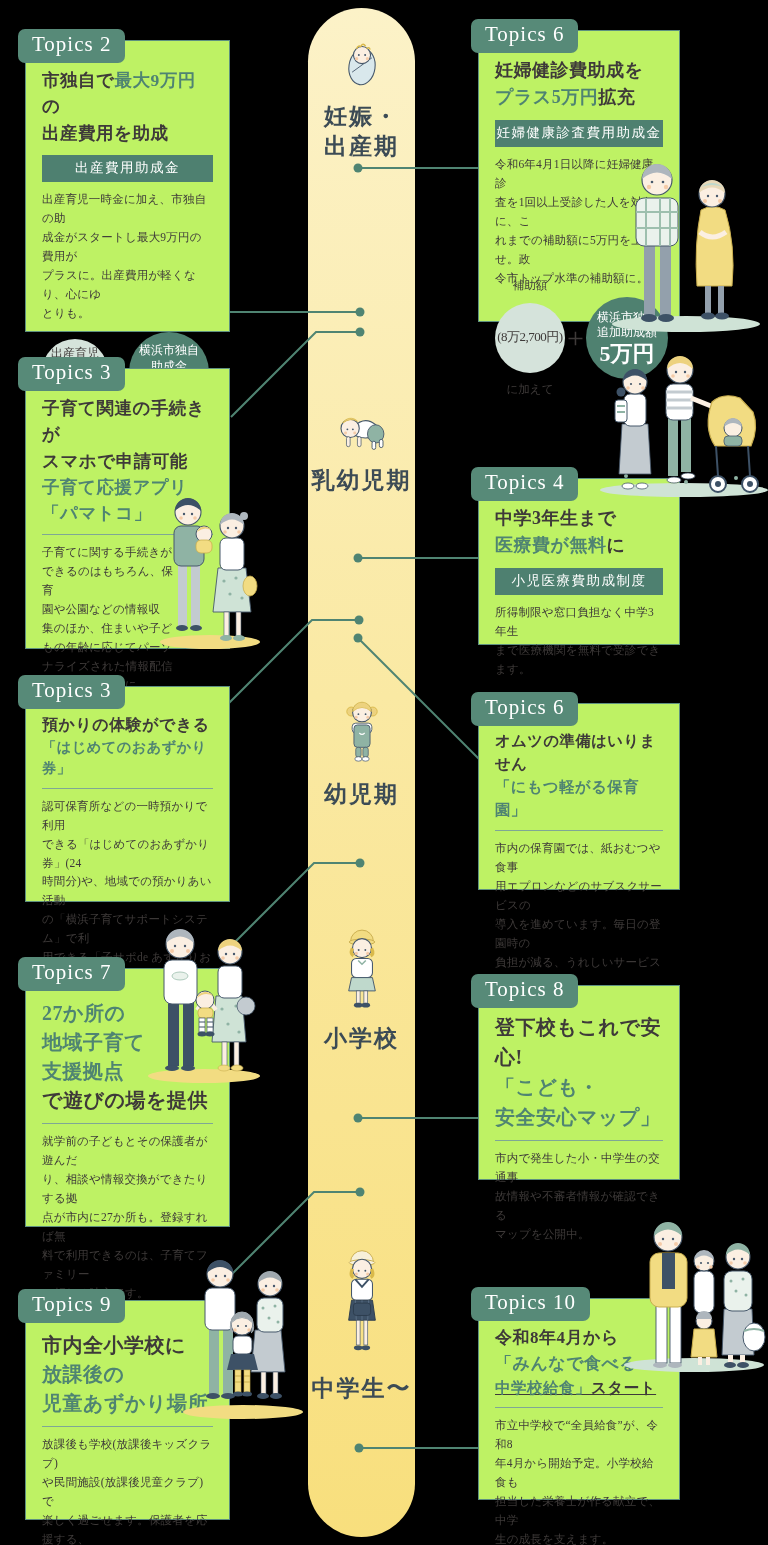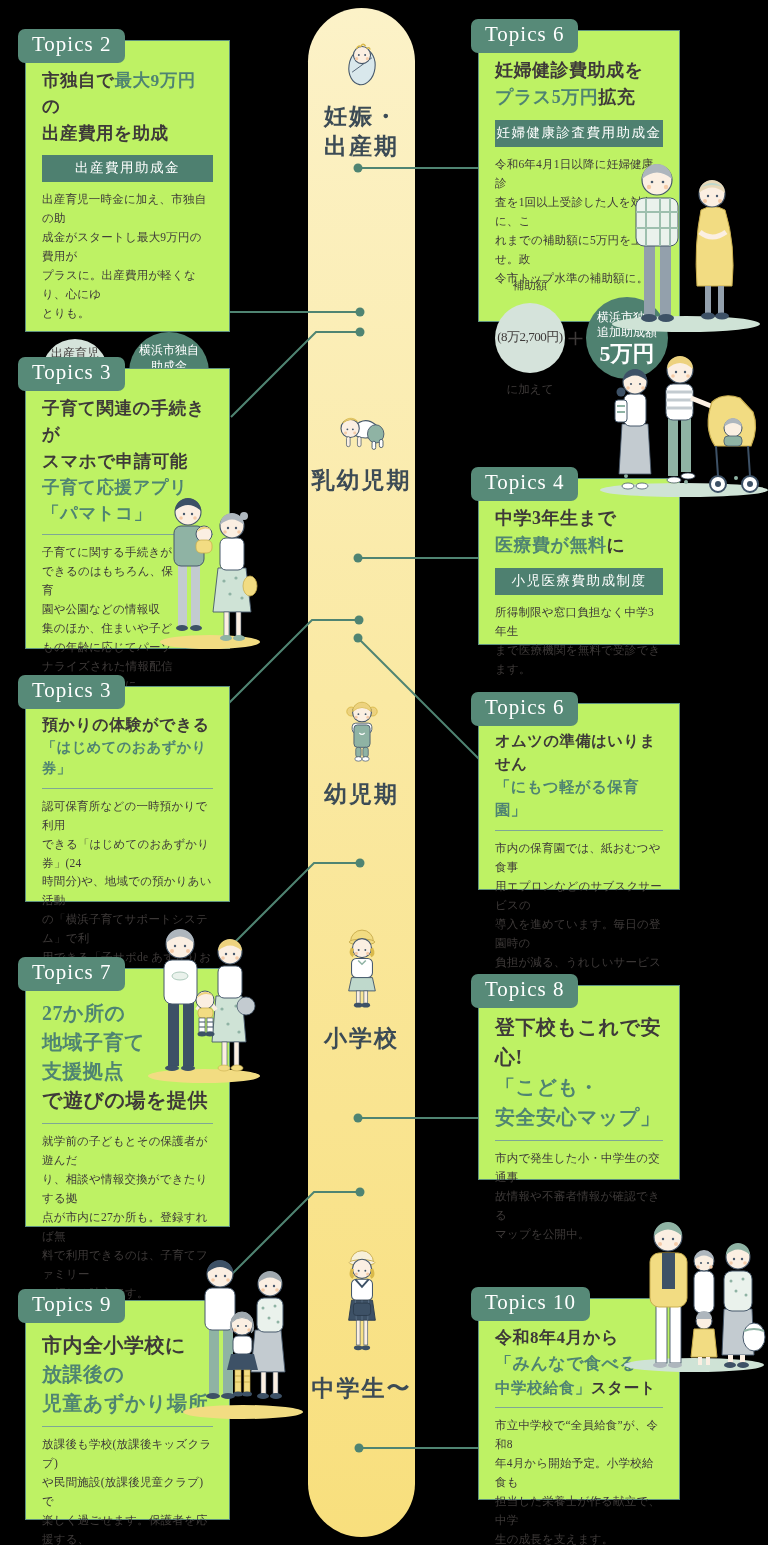--- a/index.html
+++ b/index.html
@@ -15,21 +15,21 @@
                font-weight:600;white-space:pre-line;}
   
   .card{position:absolute;background:#bef264;border:1.5px solid #5E9080;box-sizing:border-box;z-index:3;}
   .badge{position:absolute;top:-12px;left:-8px;background:#578A78;color:#fff;font-size:21px;
          letter-spacing:1px;padding:3px 14px 6px;border-radius:7px;line-height:1.2;}
   .inner{padding:26px 16px 12px;}
   .title{margin:0;font-size:17.5px;line-height:1.5;letter-spacing:0.5px;color:#3E3A39;font-weight:600;}
   .title .rline{display:block;}
   .hl{color:#4F8472;}
   .sz14{font-size:14.2px;}
-  .sz15{font-size:15.5px;}
+  .sz15{font-size:15.5px;text-decoration:underline;}
   .t1 .title,.t4 .title{font-size:18px;}
   .t5 .title{font-size:16px;}
   .t6 .title{font-size:15.3px;}
   .t7 .title,.t9 .title{font-size:20px;line-height:1.45;}
   .t8 .title{font-size:20px;}
   .t10 .title{font-size:17px;}
   .banner{margin-top:9px;background:#4E8070;color:#fff;text-align:center;font-size:13.5px;
           letter-spacing:1.5px;padding:4px 0 5px;}
   .divider{border:none;border-top:1px solid #7FA795;margin:8px 0 6px;}
   .body{margin:8px 0 0;font-size:11.5px;line-height:1.65;color:#3E3A39;white-space:pre-line;

